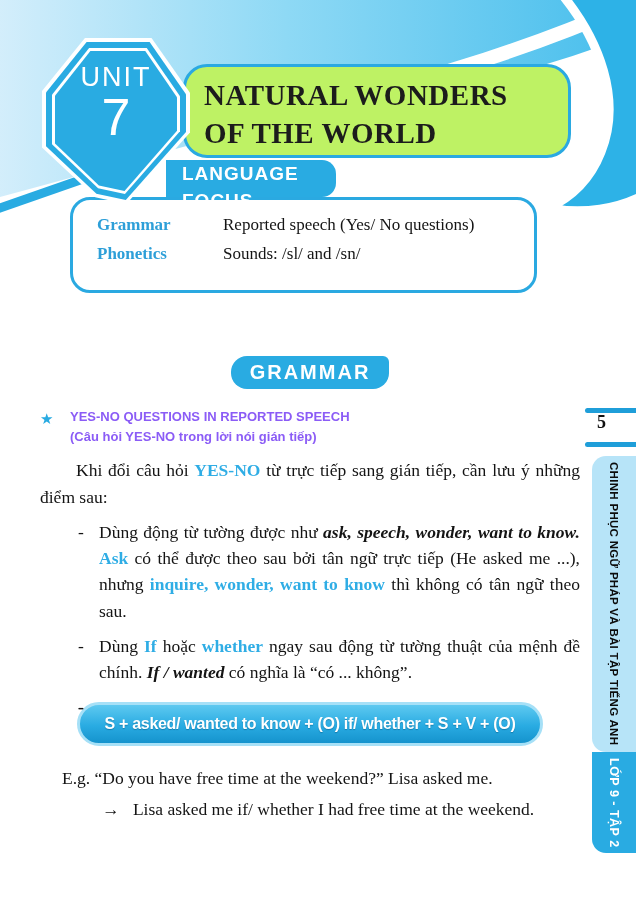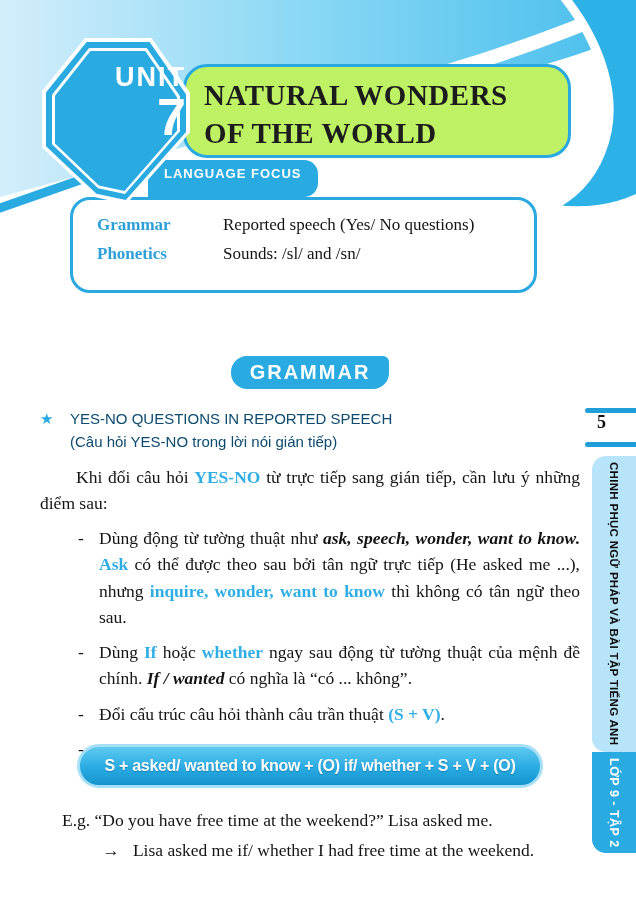--- a/index.html
+++ b/index.html
@@ -7,54 +7,54 @@
           font-family:"Liberation Serif","DejaVu Serif",serif;color:#141414;}
   .deco{position:absolute;left:0;top:0;width:636px;height:340px;pointer-events:none;}
 
   
   .badge{position:absolute;left:46px;top:42px;width:140px;height:158px;z-index:3;}
   .badge .ly{position:absolute;clip-path:polygon(29% 0%,74% 0%,100% 33%,100% 57%,57% 100%,36% 96%,0% 66%,0% 32%);}
   .b0{inset:-4px;background:#fff;}
   .b1{inset:0;background:#29abe2;}
   .b2{inset:6px;background:#fff;}
   .b3{inset:9px;background:#29abe2;}
-  .badge-text{position:absolute;inset:0;z-index:2;text-align:right;color:#fff;
-              font-family:"Liberation Sans","DejaVu Sans",sans-serif;font-weight:bold;}
+  .badge-text{position:absolute;inset:0;z-index:2;text-align:center;color:#fff;
+              font-family:"Liberation Sans","DejaVu Sans",sans-serif;font-weight:normal;}
   .unit-word{margin-top:20px;font-size:27px;letter-spacing:2px;}
   .unit-num{margin-top:-2px;font-size:52px;line-height:1;}
 
   
   .title-box{position:absolute;left:183px;top:64px;width:388px;height:94px;background:#bef264;
              border:3px solid #2aa9e1;border-radius:24px;z-index:2;box-sizing:border-box;
              padding:9px 0 0 18px;}
   .title-box .t{font-weight:bold;font-size:29px;line-height:1.32;color:#1c1c1c;letter-spacing:.5px;}
 
   
-  .lf-banner{position:absolute;left:148px;top:160px;width:170px;height:37px;background:#29abe2;
+  .lf-banner{position:absolute;left:166px;top:160px;width:170px;height:37px;background:#29abe2;
              border-radius:0 14px 14px 0;z-index:2;color:#fff;
-             font-family:"Liberation Sans","DejaVu Sans",sans-serif;font-weight:bold;font-size:13px;
+             font-family:"Liberation Sans","DejaVu Sans",sans-serif;font-weight:bold;font-size:19px;
              letter-spacing:1px;line-height:27px;padding-left:16px;box-sizing:border-box;}
 
   
   .info-box{position:absolute;left:70px;top:197px;width:467px;height:96px;border:3px solid #2aa9e1;
             border-radius:20px;box-sizing:border-box;padding:15px 0 0 24px;z-index:1;}
   .info-row{display:flex;margin-bottom:9px;}
   .info-label{width:126px;font-weight:bold;font-size:17px;color:#2d9fd8;}
   .info-value{font-size:17px;color:#141414;text-align:center;}
 
   
   .main{position:absolute;left:40px;top:356px;width:540px;}
   .grammar-banner{width:158px;height:33px;margin:0 auto;background:#29abe2;
                   border-radius:16px 6px 16px 16px;display:flex;align-items:center;justify-content:center;
                   color:#fff;font-family:"Liberation Sans","DejaVu Sans",sans-serif;font-weight:bold;
                   font-size:20px;letter-spacing:2px;}
   .heading{display:flex;margin-top:18px;}
   .star{width:30px;color:#29abe2;font-size:15px;padding-top:3px;flex:none;}
-  .heading-text{font-family:"Liberation Sans","DejaVu Sans",sans-serif;font-weight:normal;font-size:15px;
-                color:#0c4a6e;line-height:1.55;}
+  .heading-text{font-family:"Liberation Sans","DejaVu Sans",sans-serif;font-weight:bold;font-size:13px;
+                color:#8b5cf6;line-height:1.55;}
   .intro{margin:10px 0 2px 0;font-size:17.5px;line-height:1.5;text-align:justify;text-indent:36px;}
   .bullets{list-style:none;margin:9px 0 0 0;padding:0 0 0 38px;}
   .bullets li{position:relative;padding-left:21px;margin-bottom:9px;font-size:17.5px;line-height:1.5;
               text-align:justify;}
   .dash{position:absolute;left:0;top:0;}
   .blue-bold{color:#2fade5;font-weight:bold;}
   .bold-italic{font-weight:bold;font-style:italic;}
   .formula-pill{margin:17px auto 7px;width:466px;height:44px;box-sizing:border-box;
                 border:3px solid #a6e0f7;border-radius:26px;
                 background:linear-gradient(180deg,#5ec9f0 0%,#29abe2 55%,#1593cd 100%);
@@ -137,29 +137,28 @@
         <div>YES-NO QUESTIONS IN REPORTED SPEECH</div>
         <div>(Câu hỏi YES-NO trong lời nói gián tiếp)</div>
       </div>
     </div>
 
     <p class="intro"><span>Khi đổi câu hỏi </span><span class="blue-bold">YES-NO</span><span> từ trực tiếp sang gián tiếp, cần lưu ý những điểm sau:</span></p>
 
     <ul class="bullets">
       <li>
         <span class="dash">-</span>
-        <span><span>Dùng động từ tường thuật như </span><span class="bold-italic">ask, speech, wonder, want to know.</span><span> </span><span class="blue-bold">Ask</span><span> có thể được theo sau bởi tân ngữ trực tiếp (He asked me ...), nhưng </span><span class="blue-bold">inquire, wonder, want to know</span><span> thì không có tân ngữ theo sau.</span></span>
+        <span><span>Dùng động từ tường được như </span><span class="bold-italic">ask, speech, wonder, want to know.</span><span> </span><span class="blue-bold">Ask</span><span> có thể được theo sau bởi tân ngữ trực tiếp (He asked me ...), nhưng </span><span class="blue-bold">inquire, wonder, want to know</span><span> thì không có tân ngữ theo sau.</span></span>
       </li>
       <li>
         <span class="dash">-</span>
         <span><span>Dùng </span><span class="blue-bold">If</span><span> hoặc </span><span class="blue-bold">whether</span><span> ngay sau động từ tường thuật của mệnh đề chính. </span><span class="bold-italic">If / wanted</span><span> có nghĩa là “có ... không”.</span></span>
       </li>
       <li>
         <span class="dash">-</span>
-        <span><span>Đổi cấu trúc câu hỏi thành câu trần thuật </span><span class="blue-bold">(S + V)</span><span>.</span></span>
       </li>
       <li>
         <span class="dash">-</span>
       </li>
     </ul>
 
     <div class="formula-pill">S + asked/ wanted to know + (O) if/ whether + S + V + (O)</div>
 
     <div class="example">
       <div>

